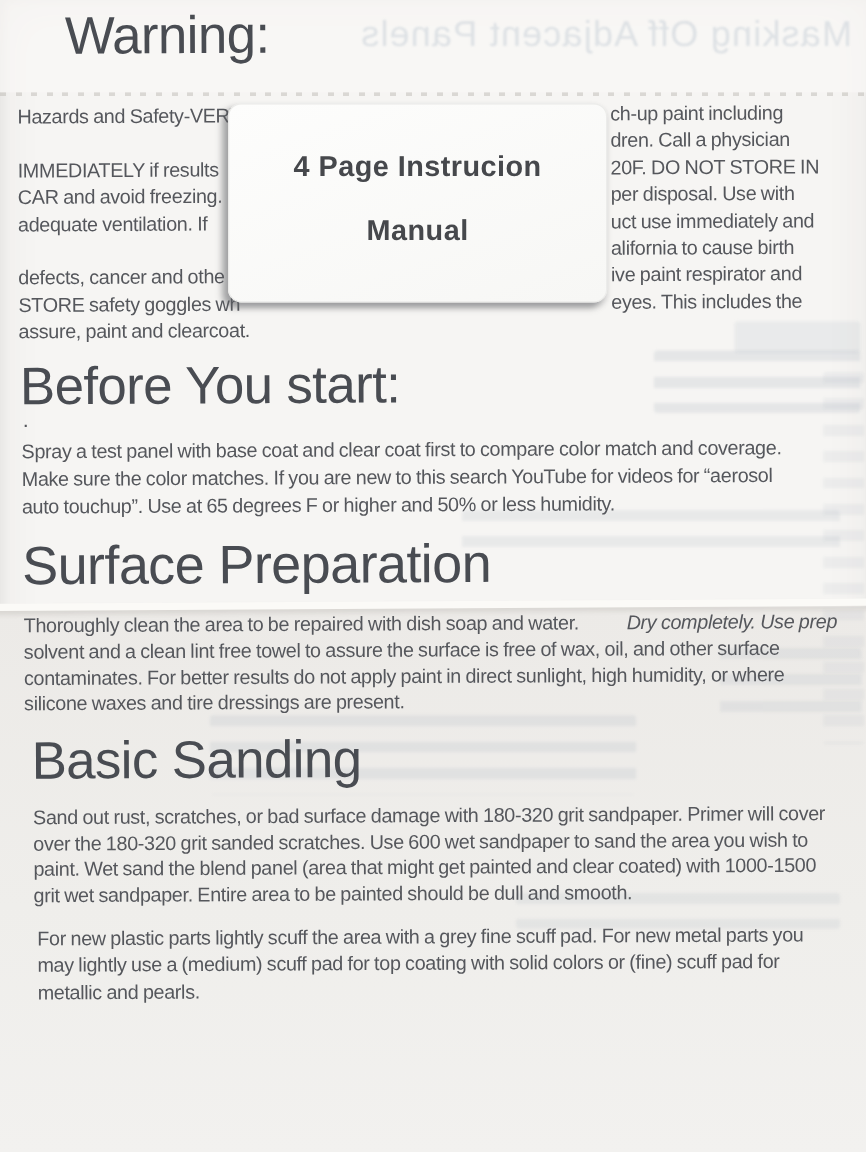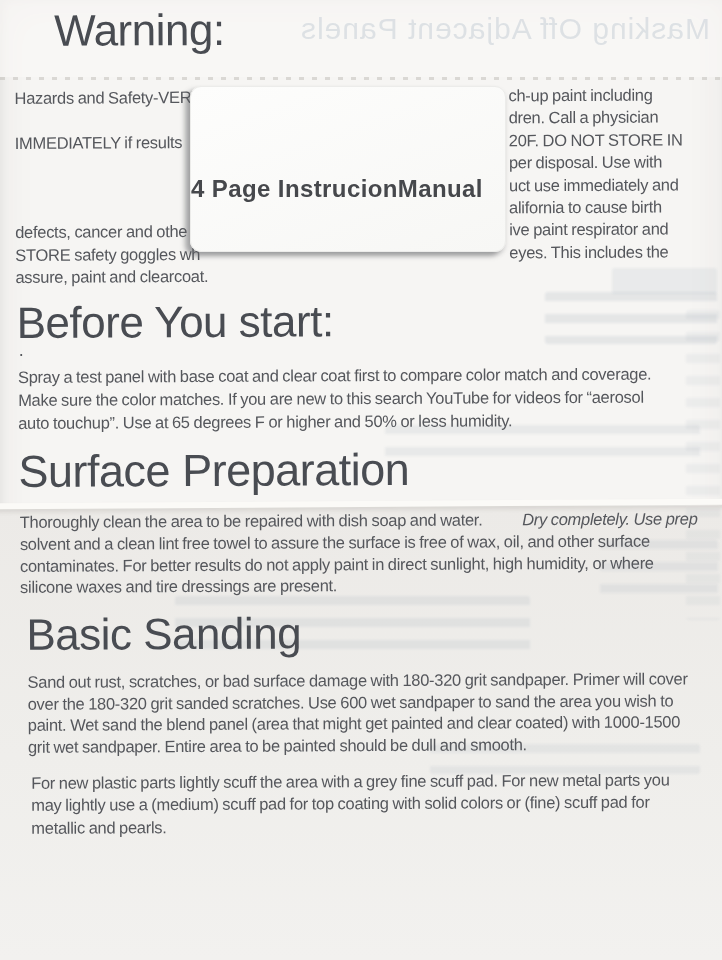--- a/index.html
+++ b/index.html
@@ -53,25 +53,25 @@
   .p-surface{left:17px;top:512px;line-height:21.8px;}
   .p-sanding1{left:24px;top:672px;line-height:21.6px;}
   .p-sanding2{left:27px;top:772px;line-height:22.4px;}
   .ital{font-style:italic;margin-left:36px;}
 
   
   .sticker{position:absolute;left:190px;top:86px;width:316px;height:166px;
     background:linear-gradient(160deg,#fdfdfc,#f7f7f5);
     border:1px solid #ececea;border-radius:11px;
     box-shadow:-5px 4px 5px rgba(92,94,98,.5), 0 3px 4px rgba(110,110,115,.18);
-    display:flex;flex-direction:row;align-items:center;
+    display:flex;flex-direction:column;align-items:center;
     padding-top:39px;box-sizing:border-box;}
   .sticker .l1,.sticker .l2{font-weight:bold;font-size:24px;color:#46484c;
     letter-spacing:.4px;color:#46484c;}
-  .sticker .l2{text-align:center;}
+  .sticker .l2{margin-top:25px;text-align:center;}
 </style>
 </head>
 <body>
 
 <div class="page">
 
   <div class="top-strip"></div>
   <div class="sheet-lower"></div>
   <div class="sheet-edge"></div>
   <div class="tear-line"></div>
@@ -95,23 +95,25 @@
         <span class="rfrag">ch-up paint including</span>
       </div>
       <div class="wline">
         <span class="rfrag">dren. Call a physician</span>
       </div>
       <div class="wline">
         <span>IMMEDIATELY if results</span>
         <span class="rfrag">20F. DO NOT STORE IN</span>
       </div>
       <div class="wline">
+        <span>CAR and avoid freezing.</span>
         <span class="rfrag">per disposal. Use with</span>
       </div>
       <div class="wline">
+        <span>adequate ventilation. If</span>
         <span class="rfrag">uct use immediately and</span>
       </div>
       <div class="wline">
         <span class="rfrag">alifornia to cause birth</span>
       </div>
       <div class="wline">
         <span>defects, cancer and othe</span>
         <span class="rfrag">ive paint respirator and</span>
       </div>
       <div class="wline">

